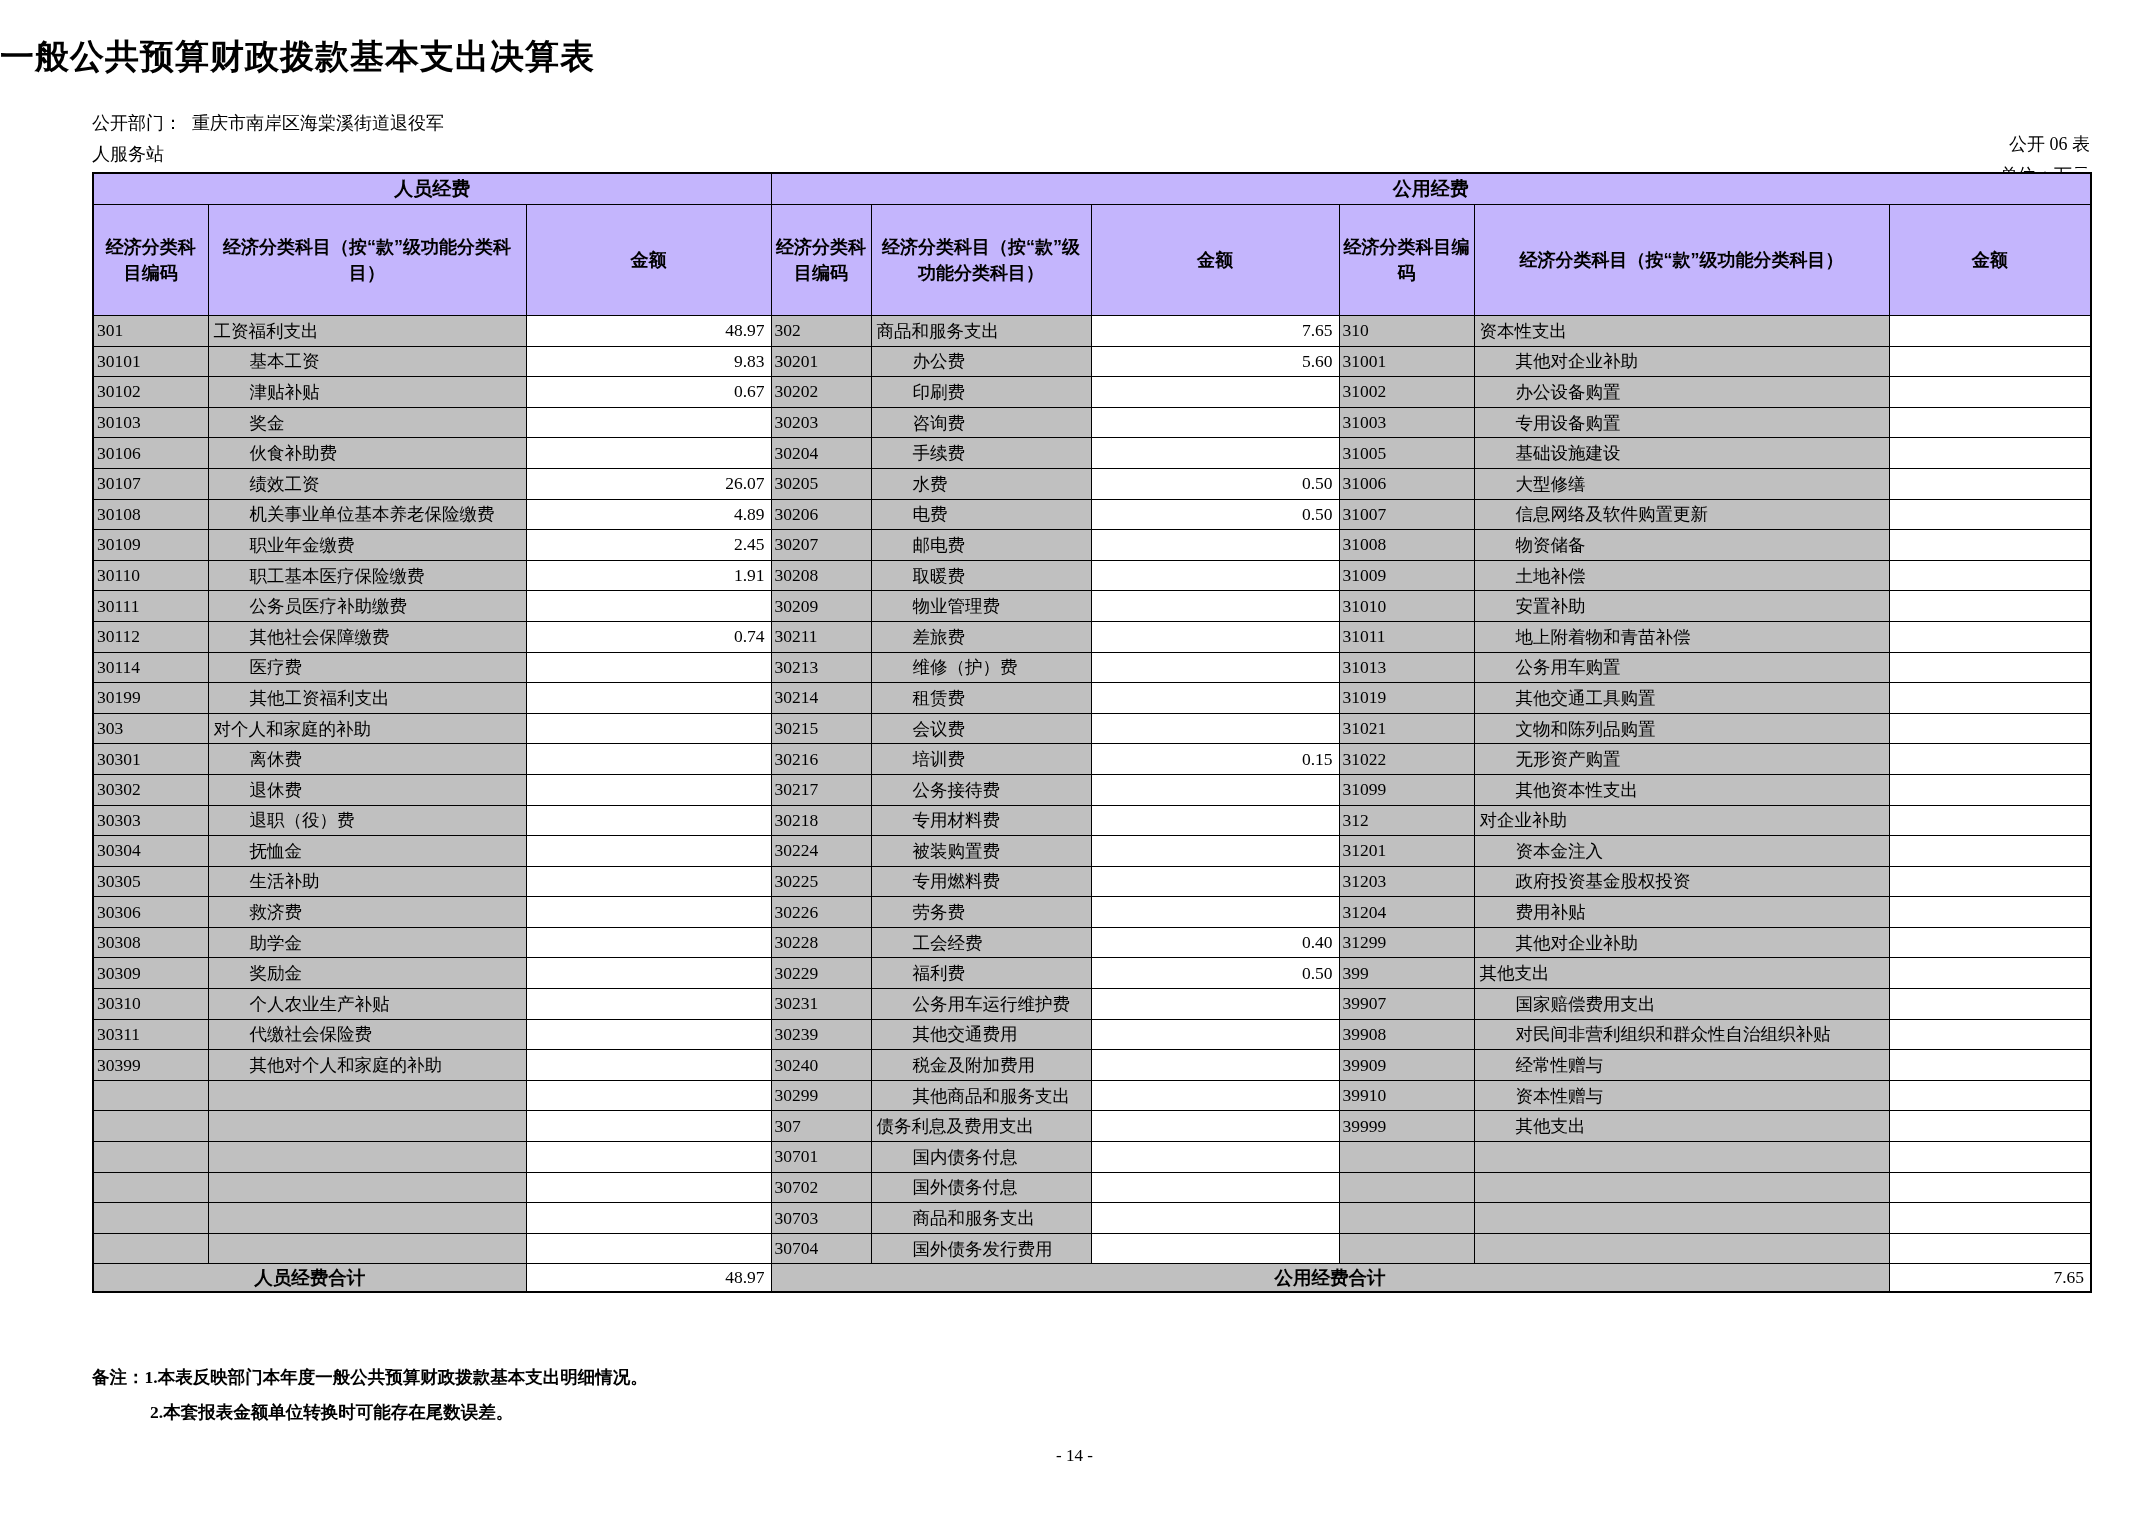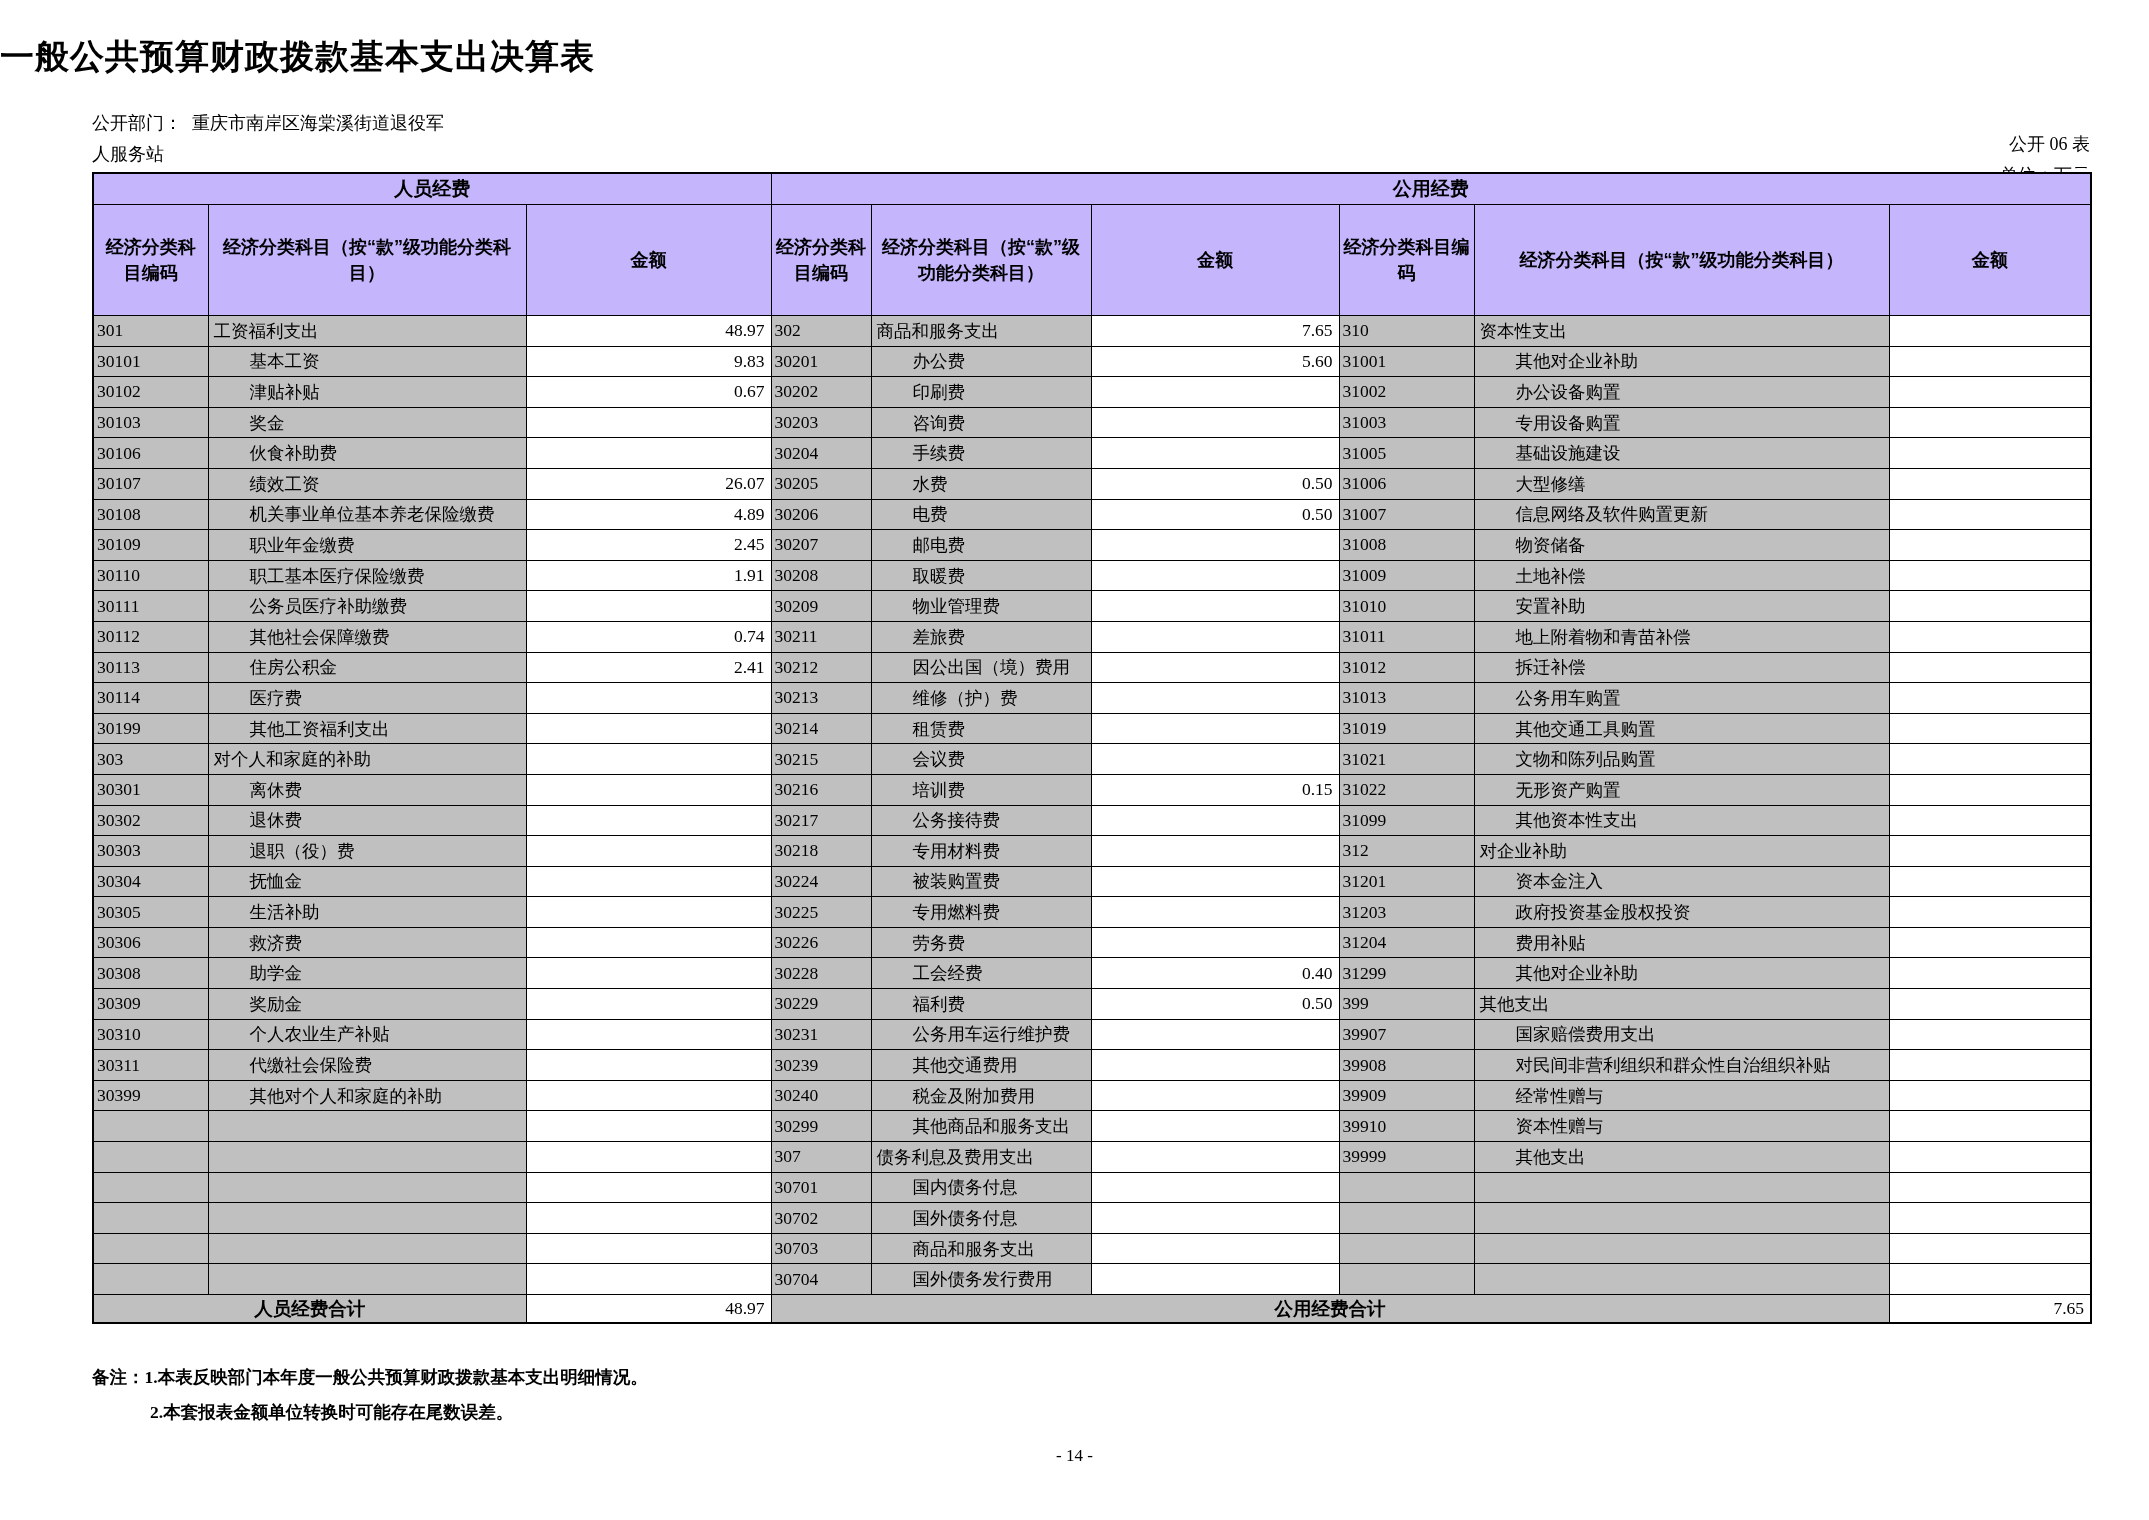--- a/index.html
+++ b/index.html
@@ -223,31 +223,20 @@
           <td class="name sub">其他社会保障缴费</td>
           <td class="amount">0.74</td>
           <td class="code">30211</td>
           <td class="name sub">差旅费</td>
           <td class="amount"></td>
           <td class="code">31011</td>
           <td class="name sub">地上附着物和青苗补偿</td>
           <td class="amount"></td>
         </tr>
         <tr>
-          <td class="code">30113</td>
-          <td class="name sub">住房公积金</td>
-          <td class="amount">2.41</td>
-          <td class="code">30212</td>
-          <td class="name sub">因公出国（境）费用</td>
-          <td class="amount"></td>
-          <td class="code">31012</td>
-          <td class="name sub">拆迁补偿</td>
-          <td class="amount"></td>
-        </tr>
-        <tr>
           <td class="code">30114</td>
           <td class="name sub">医疗费</td>
           <td class="amount"></td>
           <td class="code">30213</td>
           <td class="name sub">维修（护）费</td>
           <td class="amount"></td>
           <td class="code">31013</td>
           <td class="name sub">公务用车购置</td>
           <td class="amount"></td>
         </tr>

